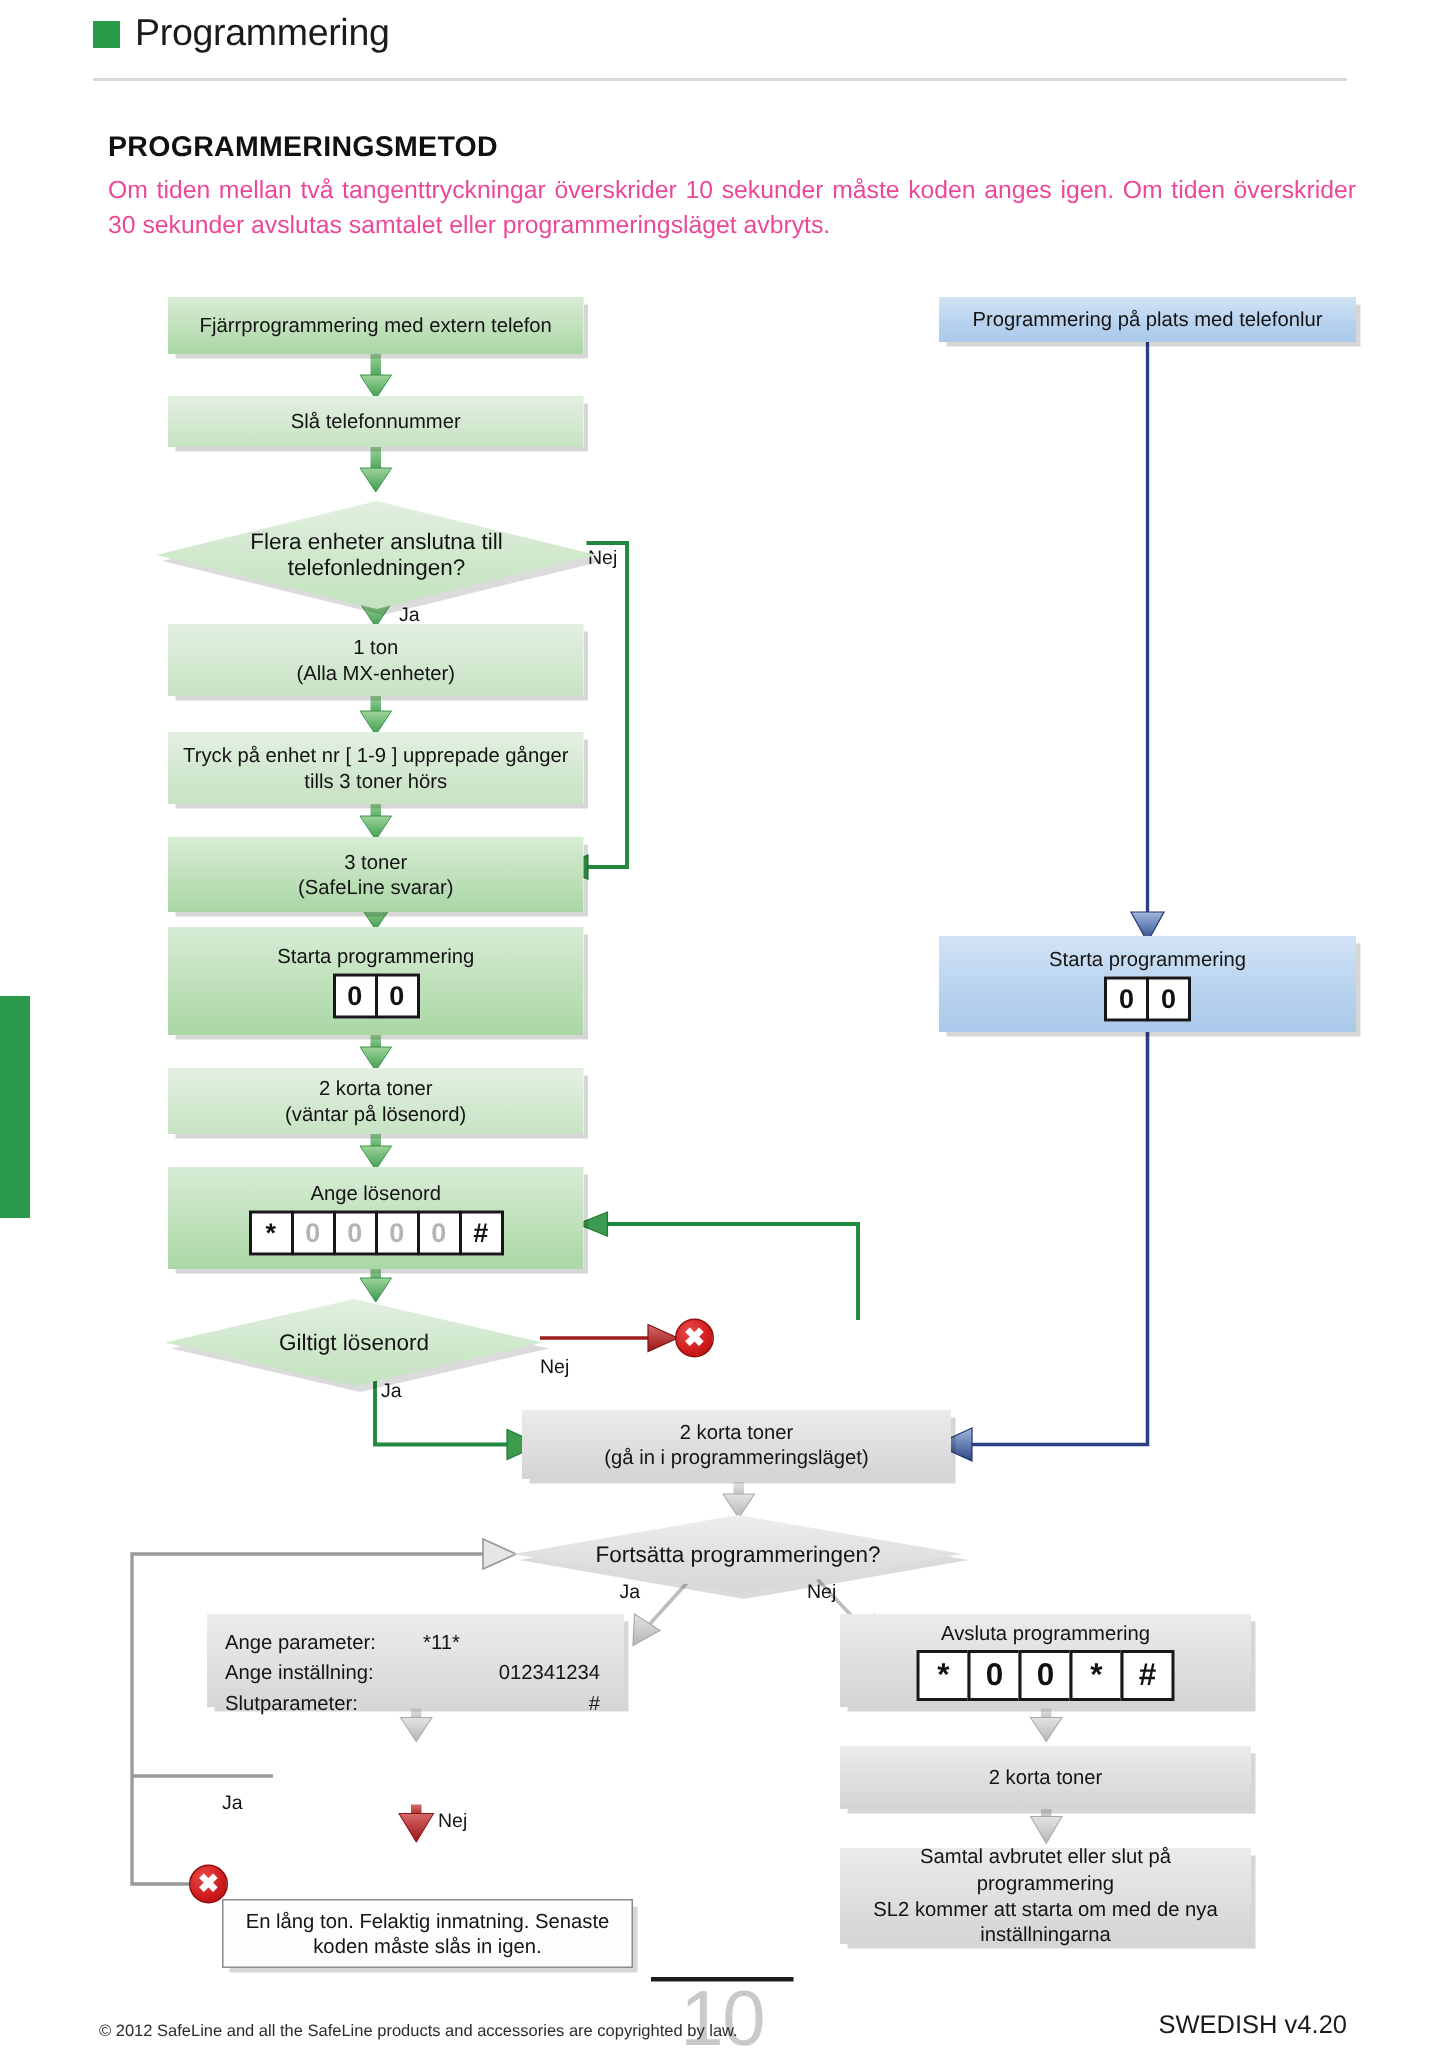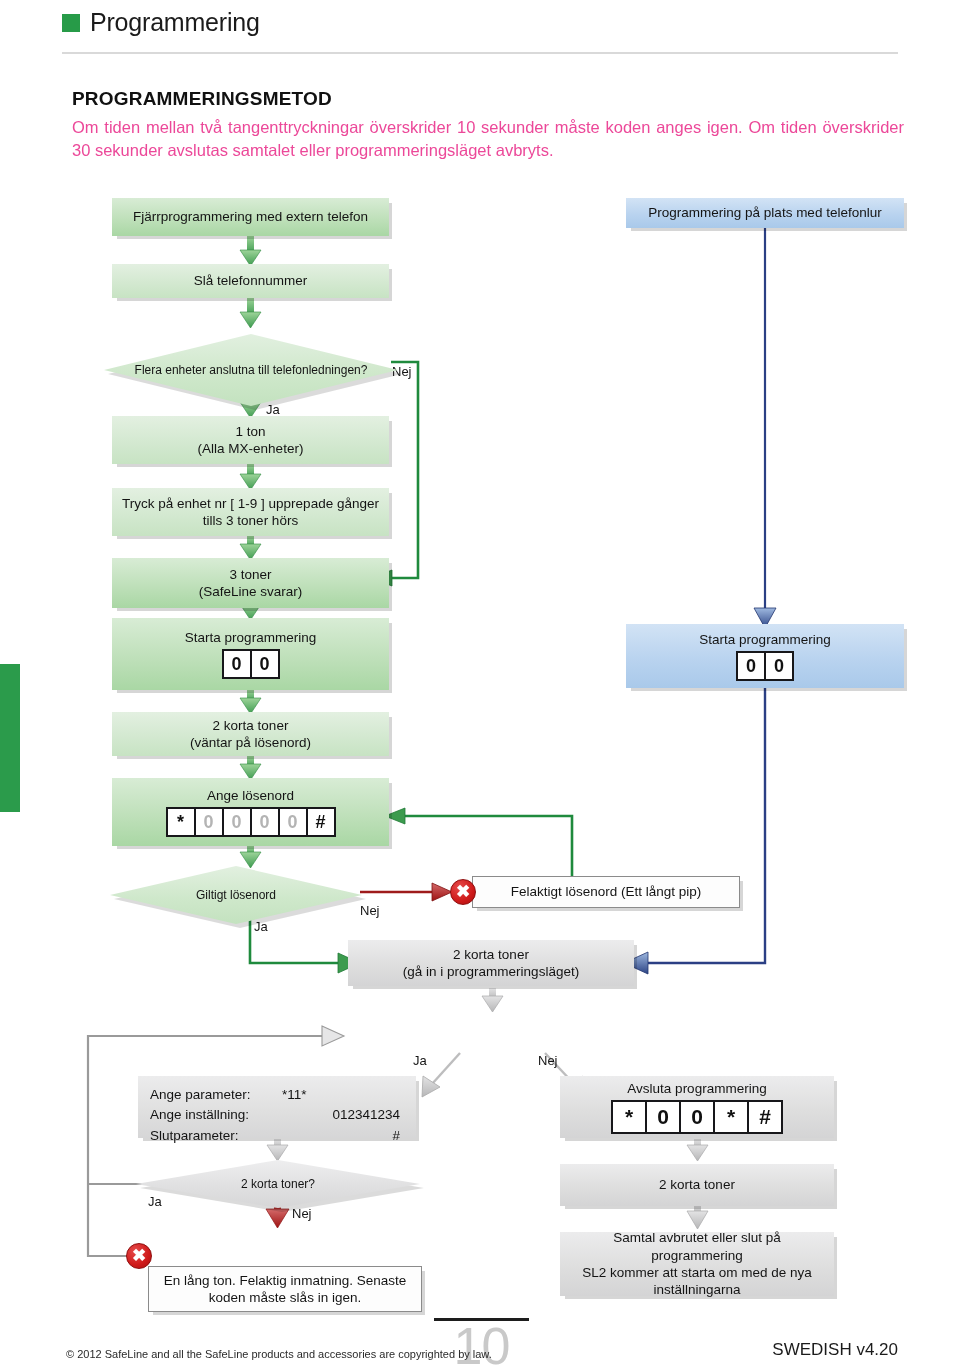--- a/index.html
+++ b/index.html
@@ -90,21 +90,21 @@
   .g-box-pale { background: linear-gradient(180deg,#e3f0e1 0%, #d2e8cf 60%, #c7e3c3 100%); }
   .b-box { background: linear-gradient(180deg,#d2e3f5 0%, #b9d3ef 55%, #a9c9ea 100%); }
   .gray-box { background: linear-gradient(180deg,#ececed 0%, #dedede 55%, #d4d4d5 100%); }
   .white-box { background:#fdfdfd; border:1px solid #8b8b8b; }
 
   
   .diamond {
     position: absolute;
     display: flex; align-items: center; justify-content: center;
     text-align: center;
-    font-size: 12px;
+    font-size: 15px;
     color: #141414;
   }
   .diamond .dshape {
     position: absolute; left:0; top:0; width:100%; height:100%;
     clip-path: polygon(50% 0%, 100% 50%, 50% 100%, 0% 50%);
   }
   .diamond .dshade {
     position: absolute; left:4px; top:4px; width:100%; height:100%;
     clip-path: polygon(50% 0%, 100% 50%, 50% 100%, 0% 50%);
     background: rgba(0,0,0,0.14);
@@ -406,52 +406,49 @@
     <div class="dshade"></div>
     <div class="dshape"></div>
     <div class="dlabel">Giltigt lösenord</div>
   </div>
   <div class="blabel" style="left:360px; top:903px;">Nej</div>
   <div class="blabel" style="left:254px; top:919px;">Ja</div>
 
   <div class="errbadge" style="left:450px; top:879px;">
     <span>✖</span>
   </div>
-  <div class="node box white-box" style="left:472px; top:876px; width:268px; height:32px; justify-content:center;">
-    <span>Felaktigt lösenord (Ett långt pip)</span>
-  </div>
 
   <div class="node box gray-box" style="left:348px; top:940px; width:286px; height:46px;">
     <span>2 korta toner</span>
     <span>(gå in i programmeringsläget)</span>
   </div>
 
+  <div class="diamond d-gray" style="left:342px; top:1010px; width:300px; height:52px;">
+    <div class="dshade"></div>
+    <div class="dshape"></div>
+    <div class="dlabel">Fortsätta programmeringen?</div>
+  </div>
   <div class="blabel" style="left:413px; top:1053px;">Ja</div>
   <div class="blabel" style="left:538px; top:1053px;">Nej</div>
 
   <div class="params" style="left:138px; top:1076px; width:278px; height:62px;">
     <div class="row">
       <span class="k">Ange parameter:</span>
       <span class="v mid">*11*</span>
     </div>
     <div class="row">
       <span class="k">Ange inställning:</span>
       <span class="v">012341234</span>
     </div>
     <div class="row">
       <span class="k">Slutparameter:</span>
       <span class="v">#</span>
     </div>
   </div>
 
-  <div class="diamond d-gray" style="left:136px; top:1160px; width:284px; height:48px;">
-    <div class="dshade"></div>
-    <div class="dshape"></div>
-    <div class="dlabel">2 korta toner?</div>
-  </div>
   <div class="blabel" style="left:148px; top:1194px;">Ja</div>
   <div class="blabel" style="left:292px; top:1206px;">Nej</div>
 
   <div class="errbadge" style="left:126px; top:1243px;">
     <span>✖</span>
   </div>
   <div class="node box white-box" style="left:148px; top:1266px; width:274px; height:46px;">
     <span>En lång ton. Felaktig inmatning. Senaste</span>
     <span>koden måste slås in igen.</span>
   </div>

